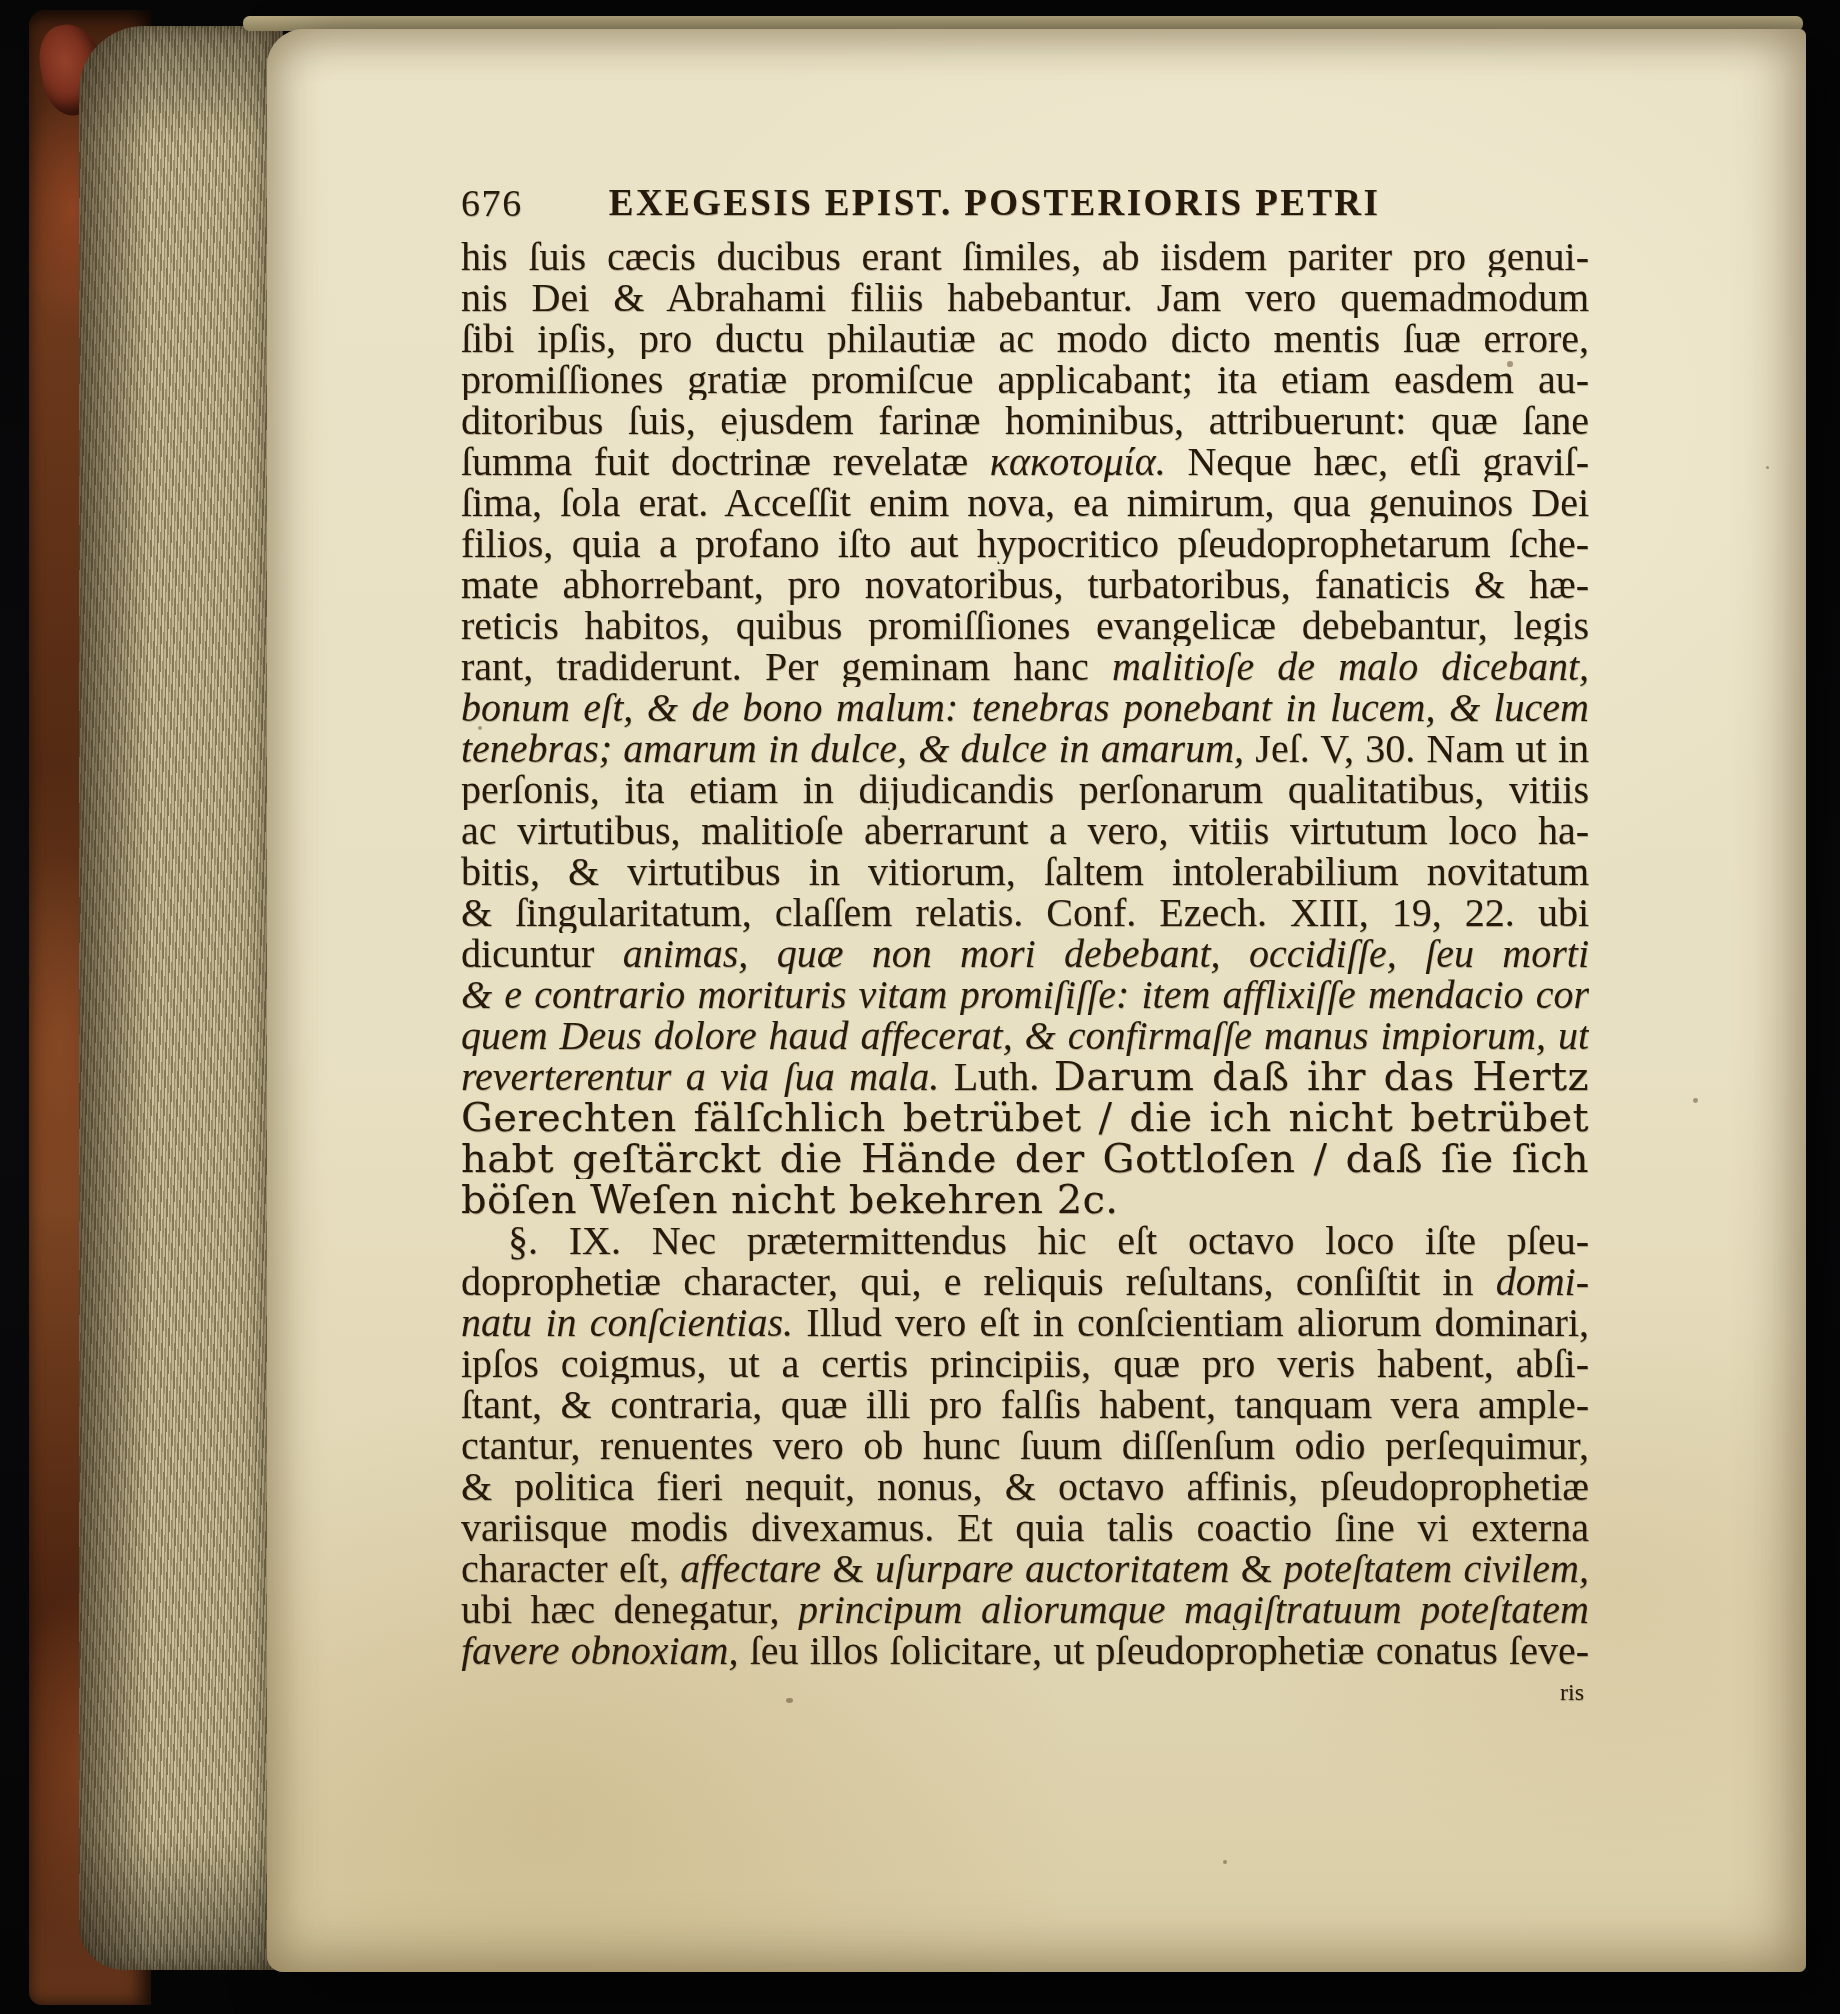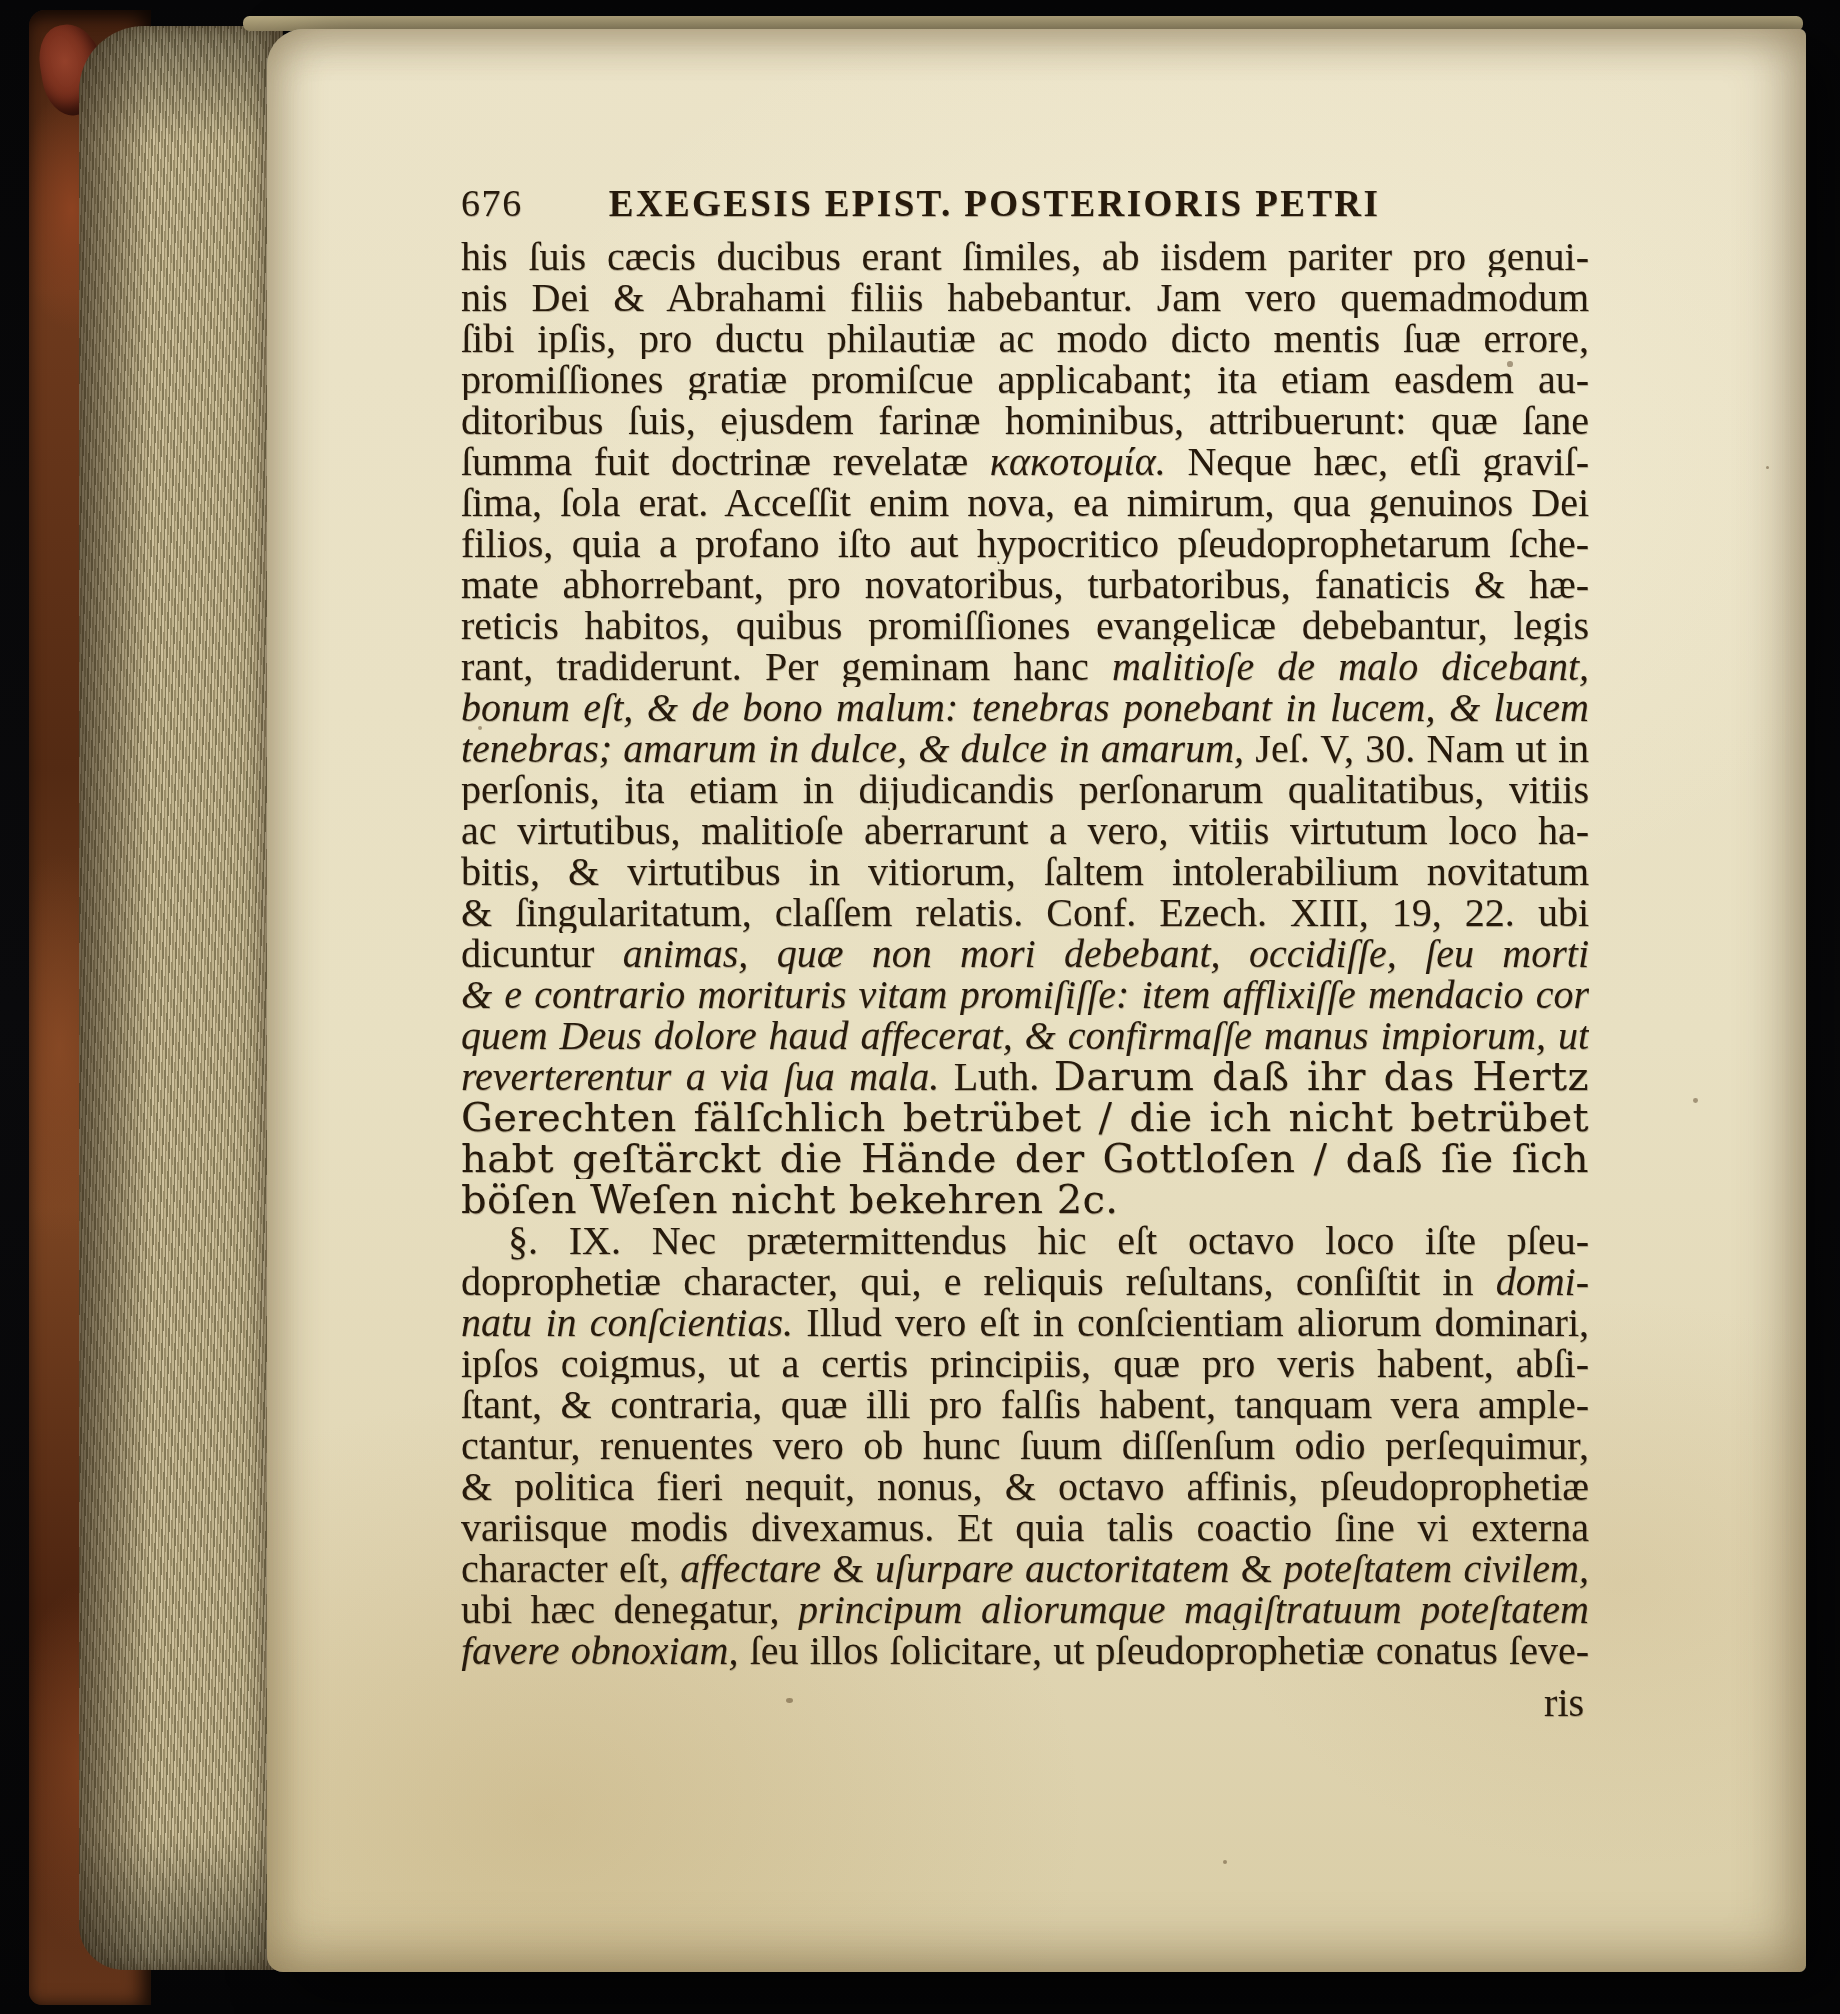--- a/index.html
+++ b/index.html
@@ -64,32 +64,32 @@
       27.5px 19.4px 57px rgba(0,0,0,.6);
   }
   .speck { position:absolute; border-radius:50%; background:rgba(78,56,28,.45); }
 
   
   .textcol {
     position:absolute; left:194px; top:152px; width:1128px;
     color:#261a0c;
     text-shadow: 0.5px 0.6px 0.7px rgba(62,42,20,.33);
   }
-  .header { display:flex; align-items:center; margin:0 0 11.3px 0; }
+  .header { display:flex; align-items:flex-start; margin:0 0 11.3px 0; }
   .pgnum  { font-size:38px; letter-spacing:1.6px; }
   .title  { font-size:37px; font-weight:700; letter-spacing:2.4px; margin-left:86px; white-space:nowrap; }
 
   .line { font-size:40px; line-height:41px; height:41px; overflow:hidden; text-align:justify; }
   .jl   { text-align-last:justify; }
   .ind  { text-indent:47px; }
   .it   { font-style:italic; }
   .gk   { font-style:italic; }
   .fr   { font-weight:400; letter-spacing:0.4px; font-family:"DejaVu Serif", serif; }
 
-  .catchword { text-align:right; font-size:40px; margin-top:8px; padding-right:4.9px; }
+  .catchword { text-align:right; font-size:24px; margin-top:8px; padding-right:4.9px; }
 </style>
 </head>
 <body>
 
 <div class="stage">
 
   <div class="leather"></div>
   <div class="headband"></div>
   <div class="edges"></div>
   <div class="topedge"></div>

